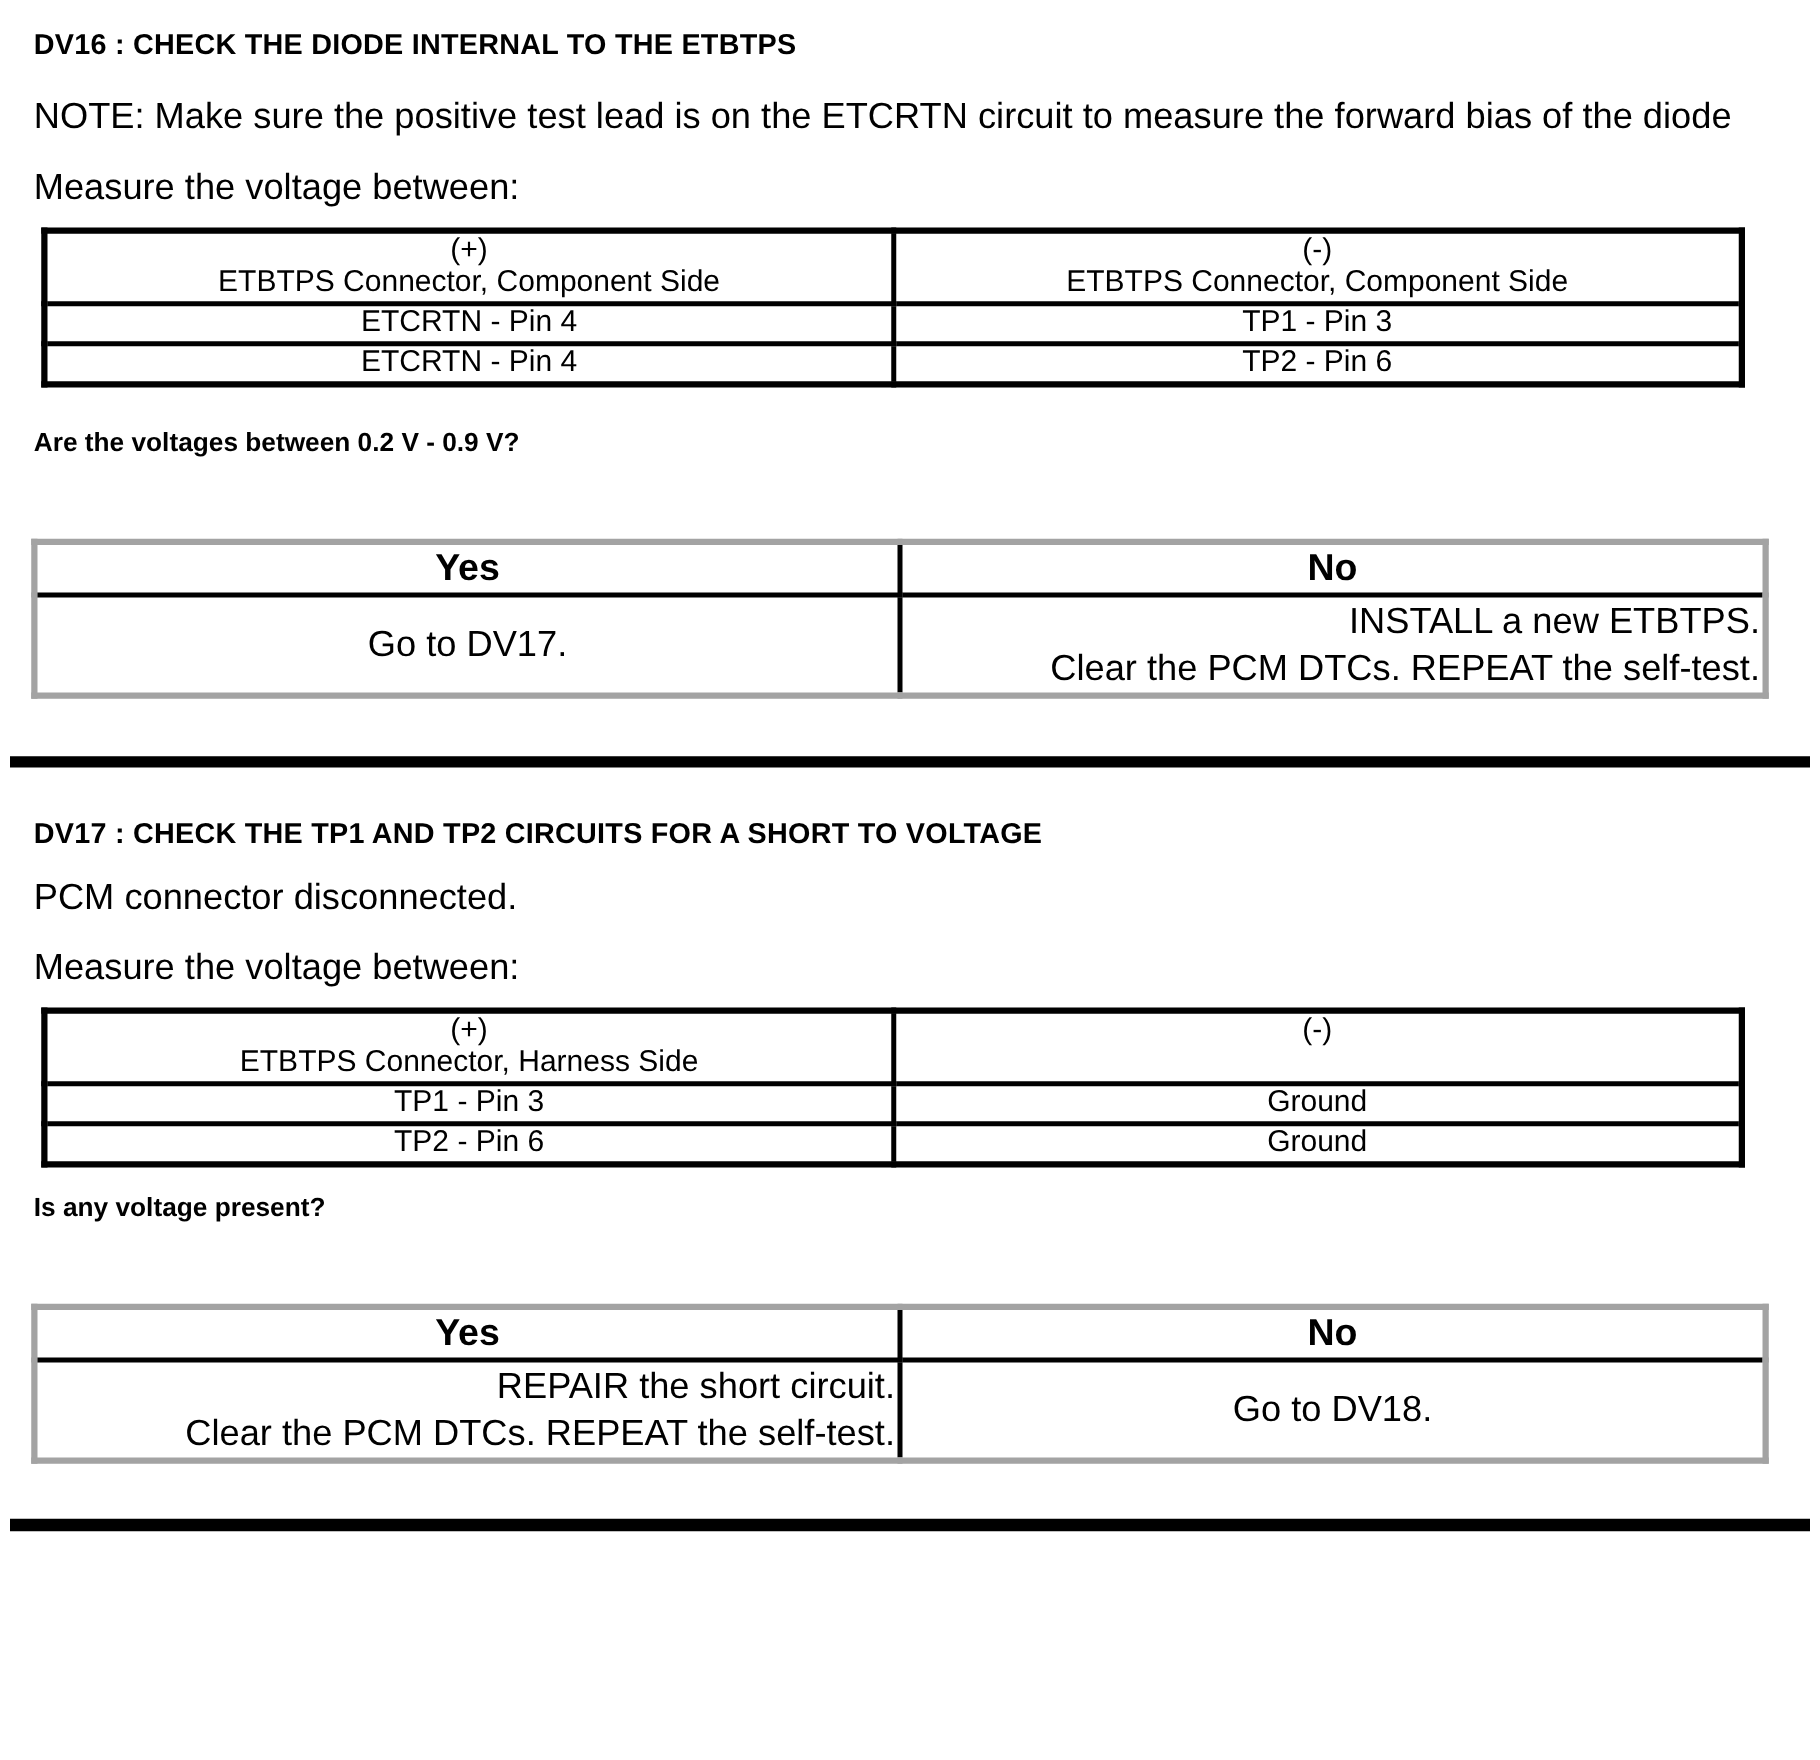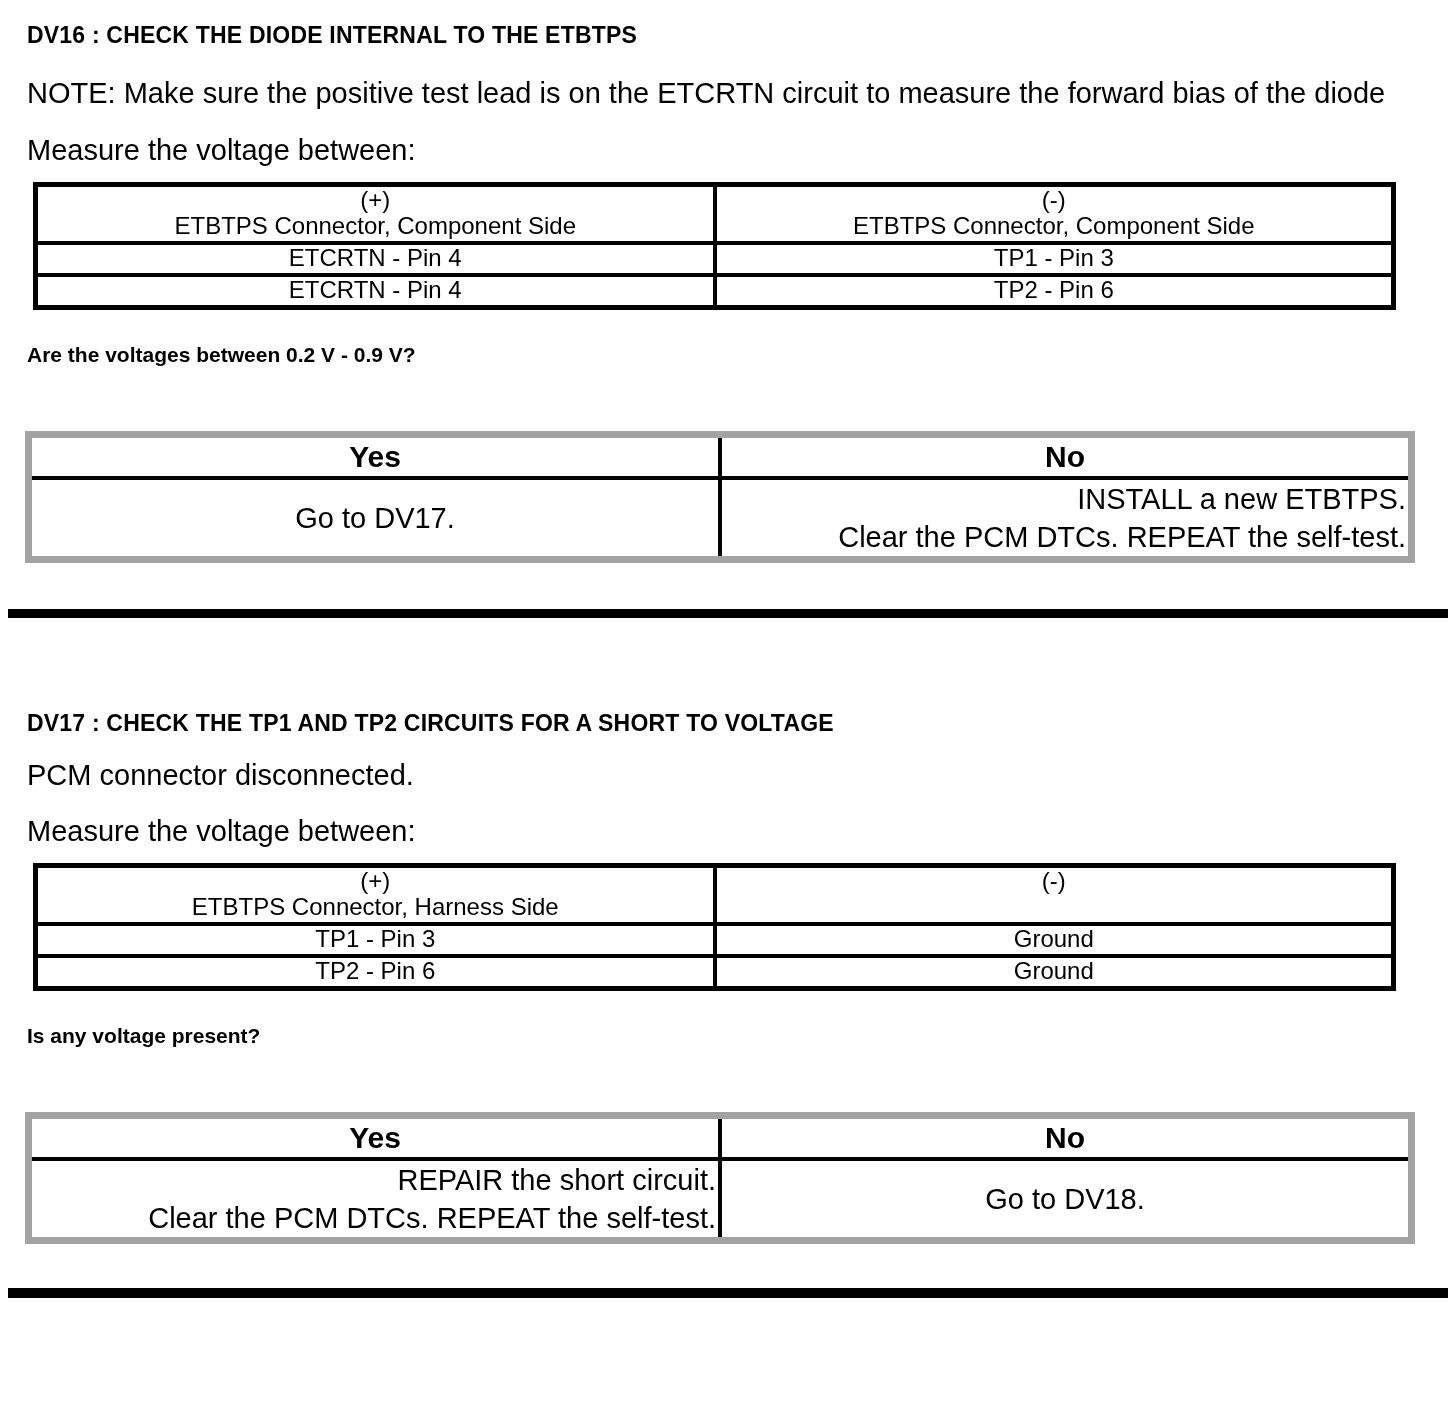--- a/index.html
+++ b/index.html
@@ -38,25 +38,25 @@
   .s1-measure { margin-top: 19px; }
   .mtable     { margin-top: 13px; }
   .q1         { margin-top: 27px; }
   .dtable     { margin-top: 58px; }
   .divider {
     border: none;
     height: 9px;
     background: #000;
     margin: 46px -20px 0 -19px;
   }
-  .s2-heading { margin-top: 92px; }
+  .s2-heading { margin-top: 39px; }
   .s2-p1      { margin-top: 19px; }
   .s2-p2      { margin-top: 12px; }
   .s2-p3      { margin-top: 18px; }
-  .q2         { margin-top: 27px; }
+  .q2         { margin-top: 15px; }
   .divider2 {
     border: none;
     height: 10px;
     background: #000;
     margin: 44px -20px 0 -19px;
   }
 
   
   table.mtable {
     border-collapse: collapse;
@@ -70,21 +70,21 @@
     text-align: center;
     vertical-align: top;
     font-size: 24px;
     line-height: 26px;
     padding: 0 4px 2px 4px;
   }
 
   
   table.dtable {
     border-collapse: collapse;
-    border: 7px solid #a3a3a3;
+    border: 5px solid #a3a3a3;
     width: 1390px;
     margin-left: -2px;
     table-layout: fixed;
   }
   table.dtable th {
     border: 4px solid #000;
     font-size: 30px;
     font-weight: 700;
     line-height: 36px;
     padding: 1px 4px;

